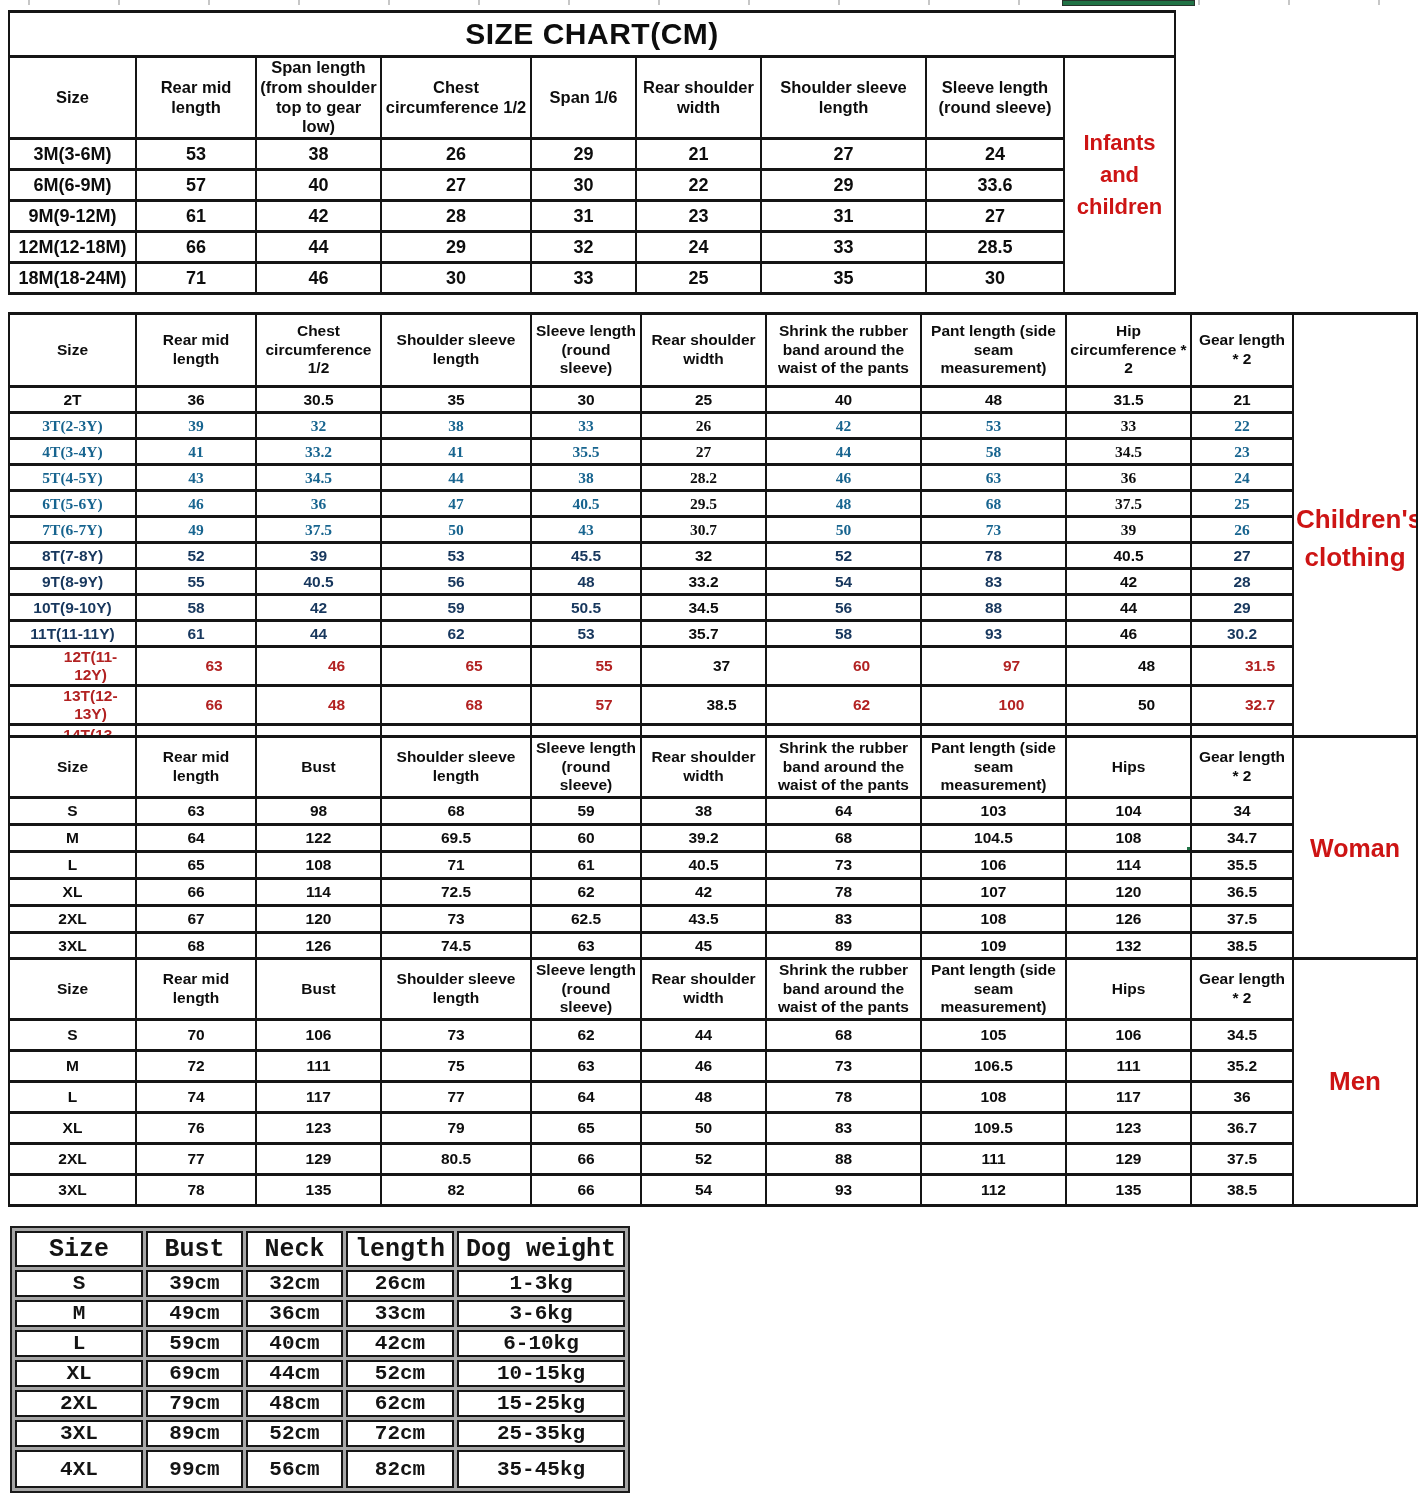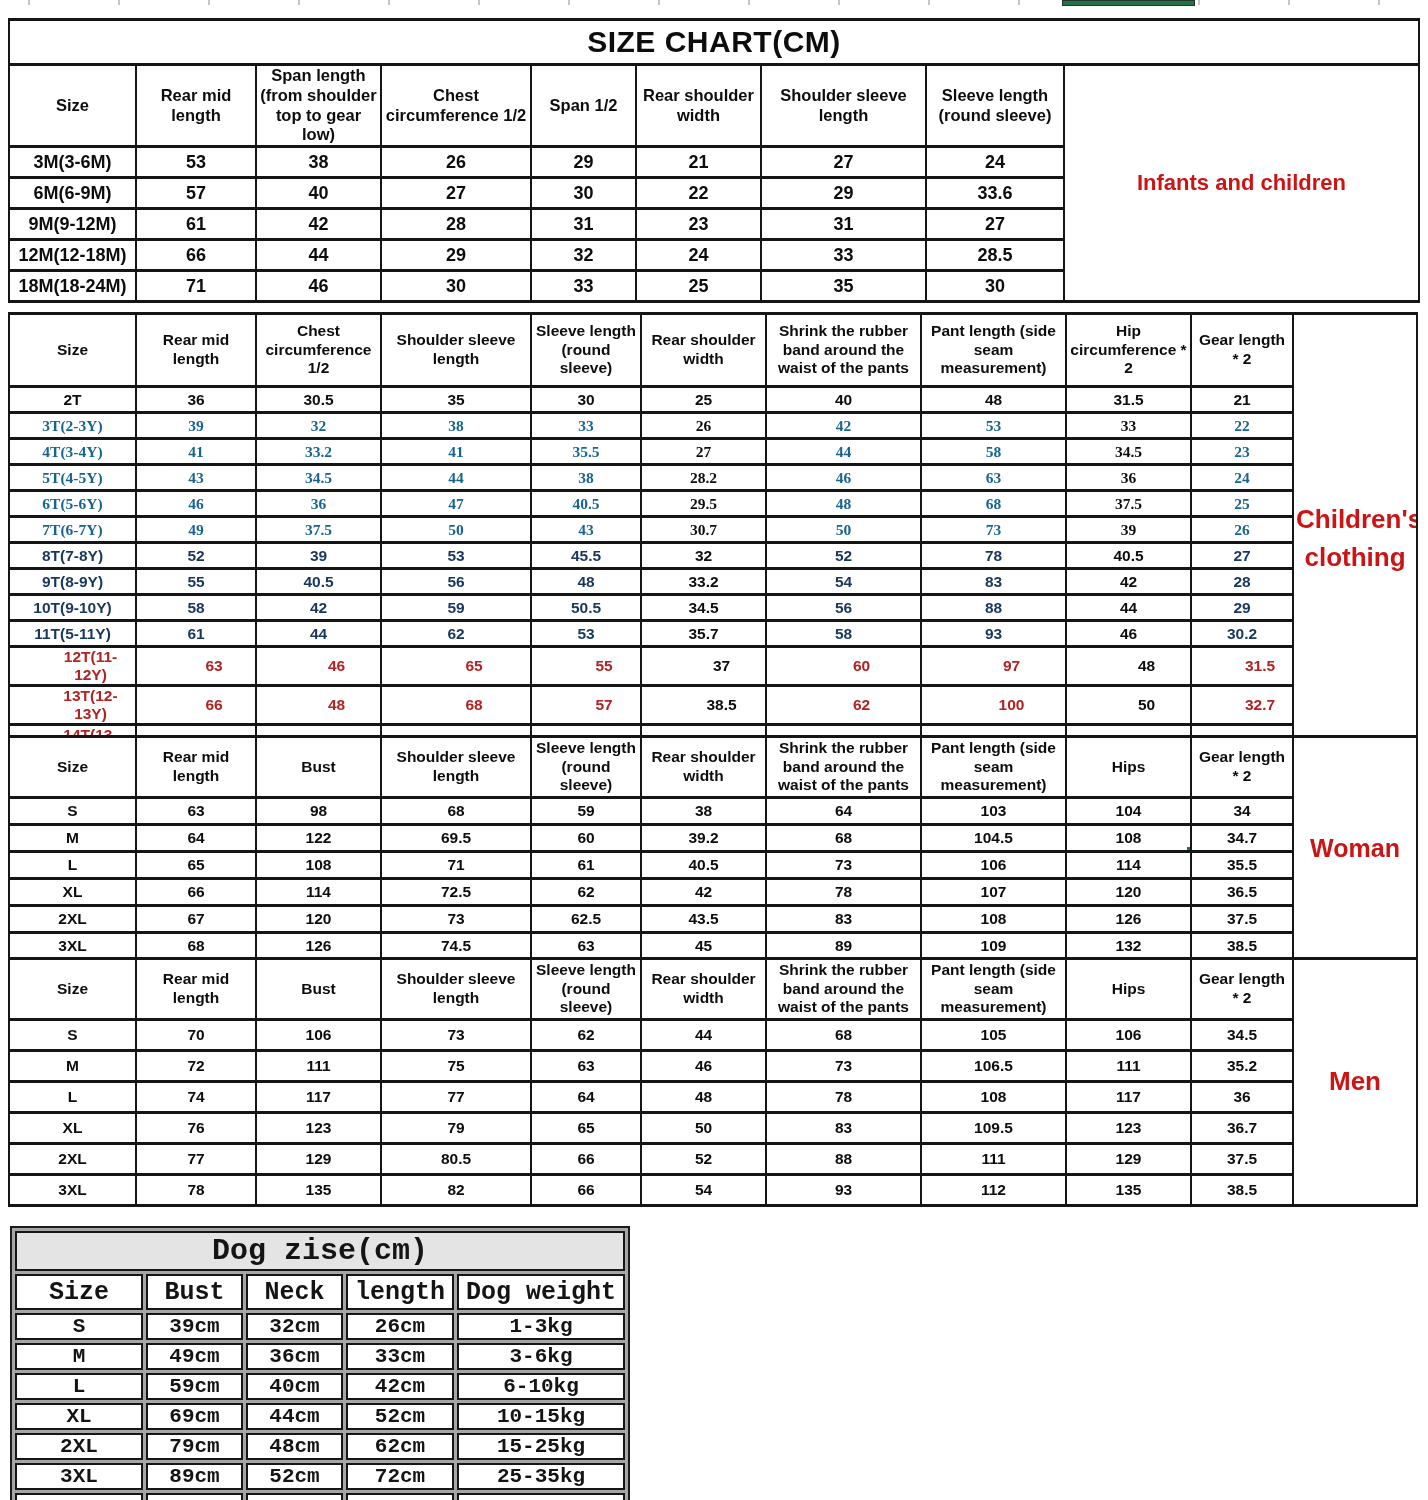--- a/index.html
+++ b/index.html
@@ -25,21 +25,21 @@
   .sheet th,.sheet td{
     border:2px solid #151515;border-top-width:3px;border-bottom-width:3px;
     text-align:center;vertical-align:middle;padding:0 2px;
     font-weight:bold;color:#0d0d0d;overflow:hidden;
   }
   .sheet .title-cell{font-size:30px;letter-spacing:.5px;}
   .sheet th.hdr{font-size:16px;line-height:1.2;}
   .sheet td.data{font-size:15.5px;}
   .sheet td.side-label{color:var(--label_red,#cd1414);line-height:1.45;}
 
-  #t-infants{top:18px;left:8px;width:1412px;}
+  #t-infants{top:10px;left:8px;width:1168px;}
   #t-infants .title-cell{height:42px;}
   #t-infants th.hdr{height:78px;font-size:16.5px;border-radius:24px;}
   #t-infants td.data{height:28px;font-size:18px;}
   #t-infants td.side-label{font-size:22px;}
 
   #t-children{top:312px;left:8px;width:1410px;}
   #t-children th.hdr{height:70px;font-size:15.5px;}
   #t-children td.data{height:23px;}
   #t-children td.side-label{font-size:26px;}
 
@@ -106,21 +106,21 @@
   </colgroup>
   <tbody>
       <tr>
         <th class="title-cell" colspan="9">SIZE CHART(CM)</th>
       </tr>
       <tr>
         <th class="hdr">Size</th>
         <th class="hdr">Rear mid length</th>
         <th class="hdr">Span length (from shoulder top to gear low)</th>
         <th class="hdr">Chest circumference 1/2</th>
-        <th class="hdr">Span 1/2</th>
+        <th class="hdr">Span 1/6</th>
         <th class="hdr">Rear shoulder width</th>
         <th class="hdr">Shoulder sleeve length</th>
         <th class="hdr">Sleeve length (round sleeve)</th>
         <td class="side-label" rowspan="6">Infants and children</td>
       </tr>
       <tr>
         <td class="data">3M(3-6M)</td>
         <td class="data">53</td>
         <td class="data">38</td>
         <td class="data">26</td>
@@ -302,21 +302,21 @@
         <td class="data">42</td>
         <td class="data">59</td>
         <td class="data">50.5</td>
         <td class="data force-k">34.5</td>
         <td class="data">56</td>
         <td class="data">88</td>
         <td class="data force-k">44</td>
         <td class="data">29</td>
       </tr>
       <tr class="c-n">
-        <td class="data">11T(5-11Y)</td>
+        <td class="data">11T(11-11Y)</td>
         <td class="data">61</td>
         <td class="data">44</td>
         <td class="data">62</td>
         <td class="data">53</td>
         <td class="data force-k">35.7</td>
         <td class="data">58</td>
         <td class="data">93</td>
         <td class="data force-k">46</td>
         <td class="data">30.2</td>
       </tr>
@@ -568,23 +568,20 @@
 <table class="dog">
   <colgroup>
     <col style="width:128px">
       <col style="width:97px">
       <col style="width:97px">
       <col style="width:108px">
       <col>
   </colgroup>
   <tbody>
       <tr>
-        <th class="title-cell" colspan="5">Dog zise(cm)</th>
-      </tr>
-      <tr>
         <th class="hdr">Size</th>
         <th class="hdr">Bust</th>
         <th class="hdr">Neck</th>
         <th class="hdr">length</th>
         <th class="hdr">Dog weight</th>
       </tr>
       <tr>
         <td class="data">S</td>
         <td class="data">39cm</td>
         <td class="data">32cm</td>

